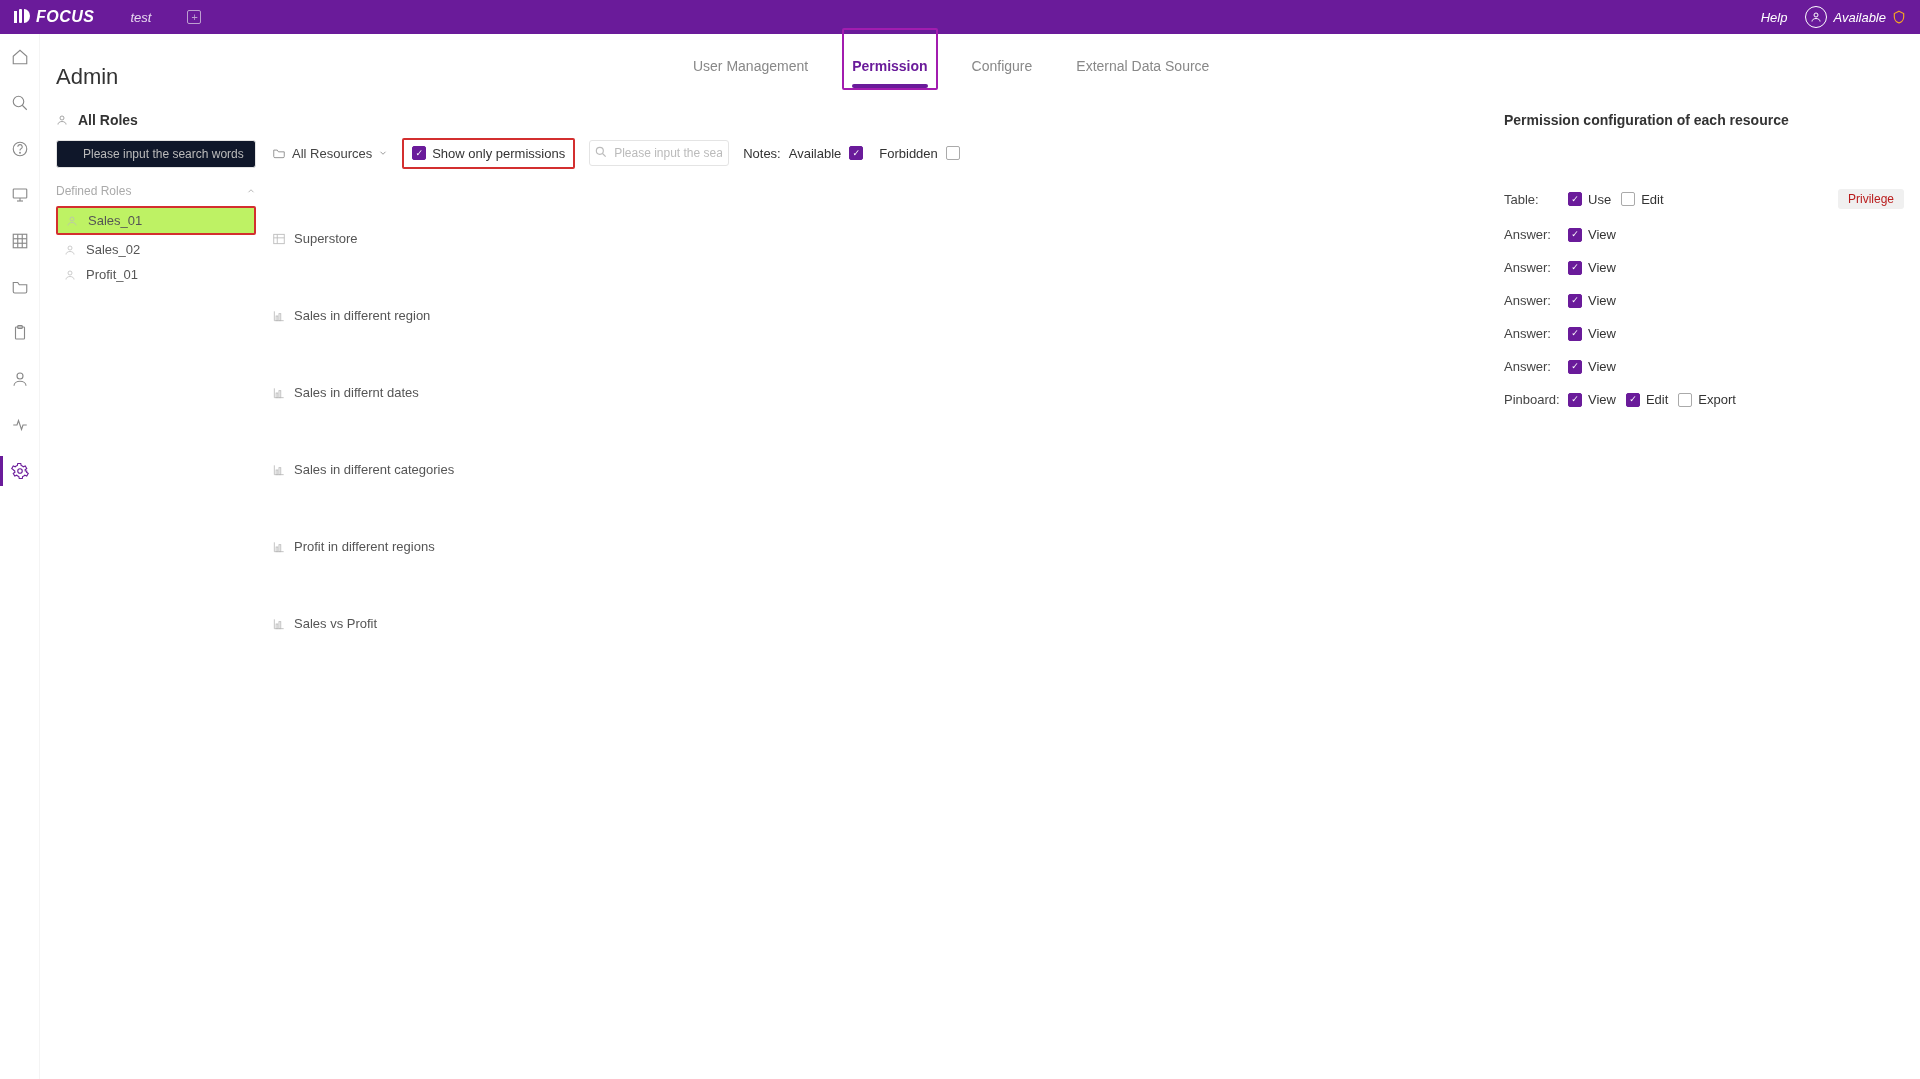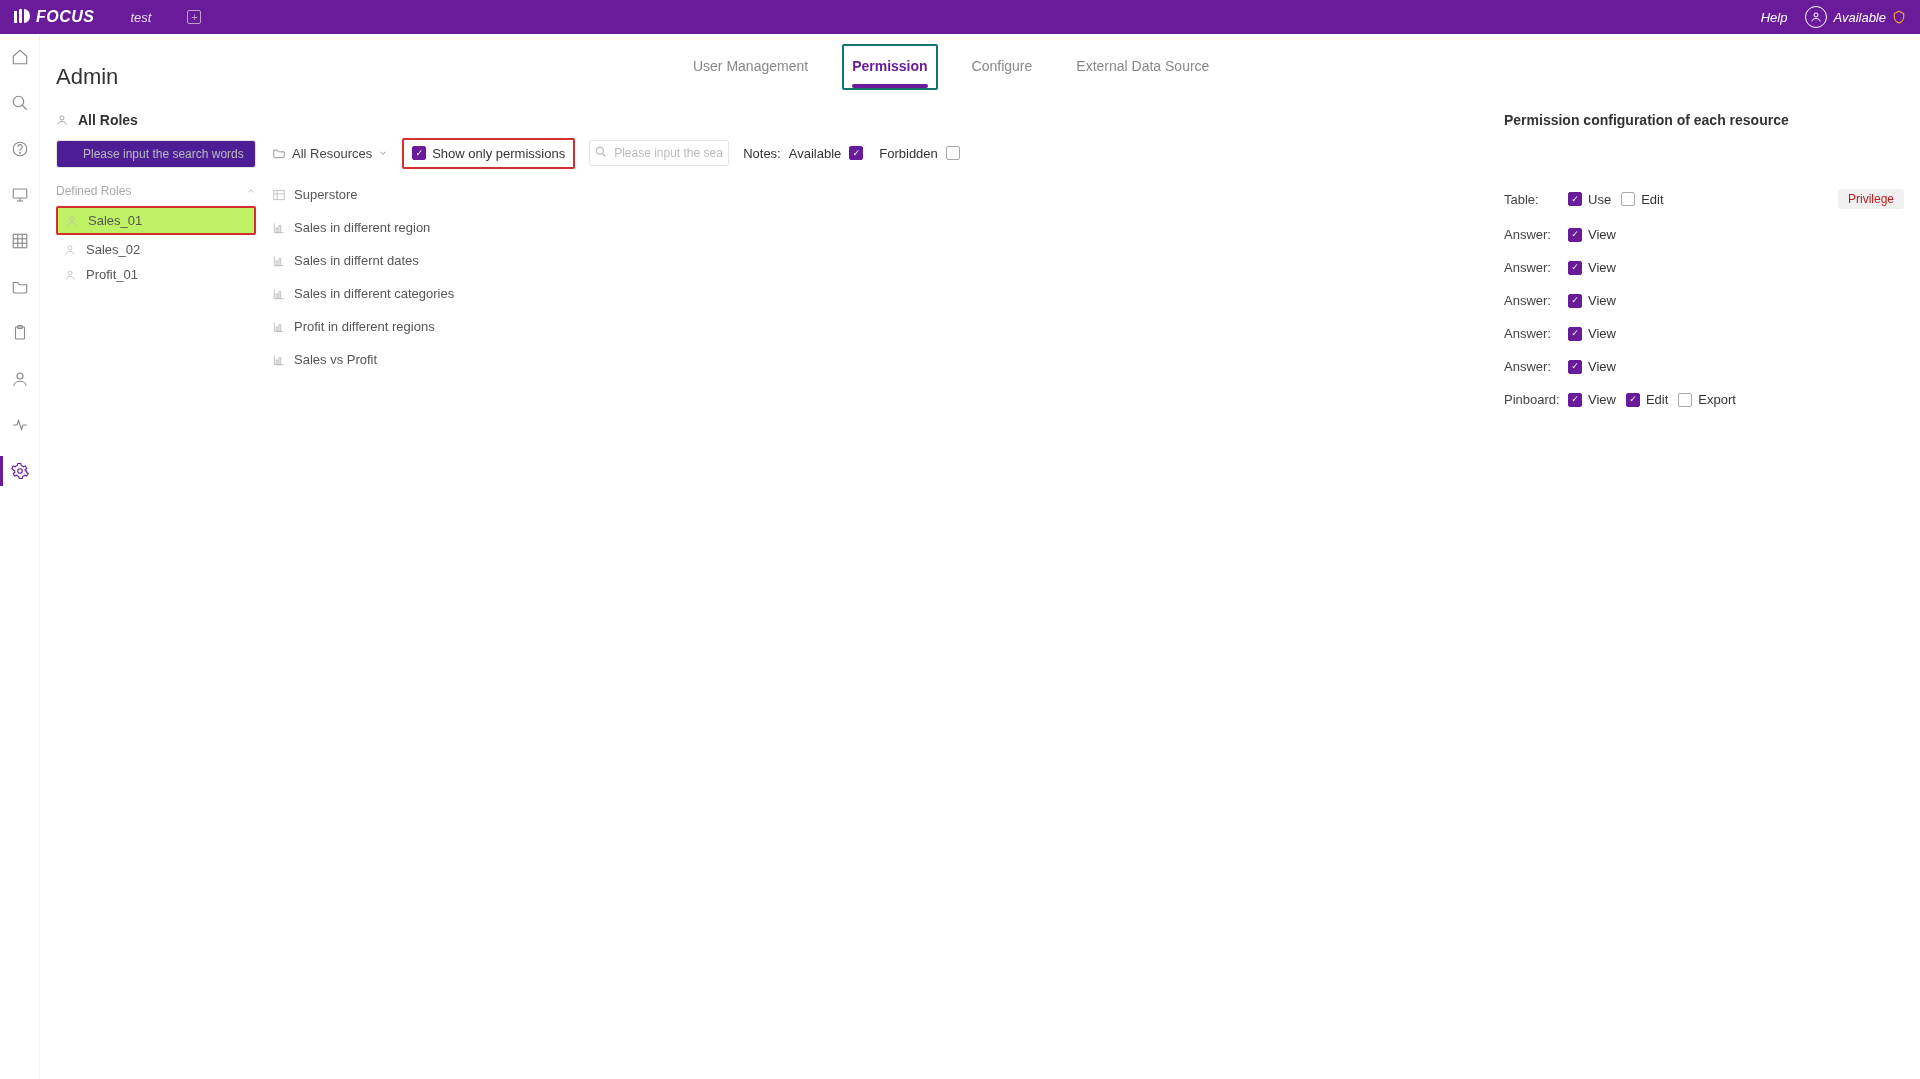--- a/index.html
+++ b/index.html
@@ -26,30 +26,30 @@
 .leftnav .nav-icon.active::before { content:''; position:absolute; left:-11px; top:-6px; width:3px; height:30px; background:#6a1b9a; }
 
 
 .main { flex:1; display:flex; flex-direction:column; }
 .main-header { display:flex; align-items:flex-end; padding: 10px 16px 0 16px; height: 56px; }
 .page-title { font-size: 22px; color:#333; font-weight:500; flex: 0 0 auto; }
 .tabs { flex:1; display:flex; justify-content:center; gap: 24px; height: 100%; align-items: flex-end; }
 .tab { padding: 14px 10px 16px 10px; font-size:14px; color:#888; cursor:pointer; position:relative; }
 .tab.active { color:#6a1b9a; font-weight:600; }
 .tab.active::after { content:''; position:absolute; bottom:0; left:8px; right:8px; height:4px; background:#6a1b9a; border-radius:2px; }
-.tab.highlight { border:2px solid #0f766e; border-radius:2px; padding:12px 8px 14px 8px; }
+.tab.highlight { border:2px solid #a21caf; border-radius:2px; padding:28px 8px 14px 8px; }
 
 
 .content { flex:1; display:flex; padding: 16px 16px 0 16px; gap:0; }
 
 
 .roles-panel { width: 200px; }
 .panel-title { font-size:14px; font-weight:600; color:#333; padding: 6px 0 12px 0; display:flex; align-items:center; gap:8px; }
 .panel-title-right { font-size:14px; font-weight:600; color:#333; padding: 6px 0 12px 0; }
-.role-search { width:100%; height:28px; border:1px solid #e4e4e4; background:#4c1d95; border-radius:3px; padding: 0 8px 0 26px; font-size:12px; color:#888; position:relative; }
+.role-search { width:100%; height:28px; border:1px solid #e4e4e4; background:#0f172a; border-radius:3px; padding: 0 8px 0 26px; font-size:12px; color:#888; position:relative; }
 .search-wrap { position:relative; margin-bottom:10px; }
 .search-wrap .search-icon { position:absolute; left:6px; top:6px; width:14px; height:14px; color:#bbb; }
 .roles-group { font-size:12px; color:#aaa; padding: 6px 0; display:flex; justify-content:space-between; align-items:center; }
 .role-item { display:flex; align-items:center; gap:8px; padding: 5px 8px; font-size:13px; color:#555; cursor:pointer; border-radius:2px; }
 .role-item.highlight { border:2px solid #d32f2f; margin:2px 0; background:#bef264; }
 .user-svg { width:12px; height:12px; color:#bbb; margin-right:2px; }
 
 
 .res-panel { flex:1; padding: 0 16px; }
 .res-toolbar { display:flex; align-items:center; gap:14px; height:34px; margin-top: 30px; margin-bottom: 8px; }
@@ -58,21 +58,21 @@
 .chk-wrap.highlight { border:2px solid #d32f2f; padding:6px 8px; border-radius:2px; }
 .chk { width:14px; height:14px; border:1px solid #aaa; border-radius:2px; display:inline-flex; align-items:center; justify-content:center; background:#fff; cursor:pointer; }
 .chk.checked { background:#6a1b9a; border-color:#6a1b9a; color:#fff; }
 .chk.checked::after { content:'✓'; font-size:9px; line-height:1; }
 .res-search-wrap { position:relative; width:140px; }
 .res-search { width:100%; height:26px; border:1px solid #e4e4e4; border-radius:3px; padding:0 6px 0 24px; font-size:12px; color:#888; }
 .res-search-wrap .search-icon { position:absolute; left:5px; top:5px; width:14px; height:14px; color:#bbb; }
 .notes-wrap { display:flex; align-items:center; gap:8px; font-size:13px; color:#333; }
 .res-list { margin-top: 8px; }
 .res-row { display:flex; align-items:center; padding: 9px 0; font-size:13px; color:#555; }
-.res-row .res-name { display:flex; align-items:center; gap:8px; flex:1; }
+.res-row .res-name { display:flex; align-items:center; gap:8px; flex:1;margin-top:44px; }
 .res-type-icon { width:14px; height:14px; color:#bbb; display:inline-flex; align-items:center; justify-content:center; }
 
 
 .perm-panel { width: 400px; }
 .perm-list { margin-top: 40px; }
 .perm-row { display:flex; align-items:center; padding:9px 0; font-size:13px; color:#444; gap: 8px; }
 .perm-row .perm-label { width: 56px; }
 .perm-row .perm-opts { display:flex; gap: 10px; align-items:center; }
 .priv-btn { background:#f0f0f0; color:#b91c1c; padding:3px 10px; border-radius:3px; font-size:12px; margin-left:auto; cursor:pointer; border:none; }
 

